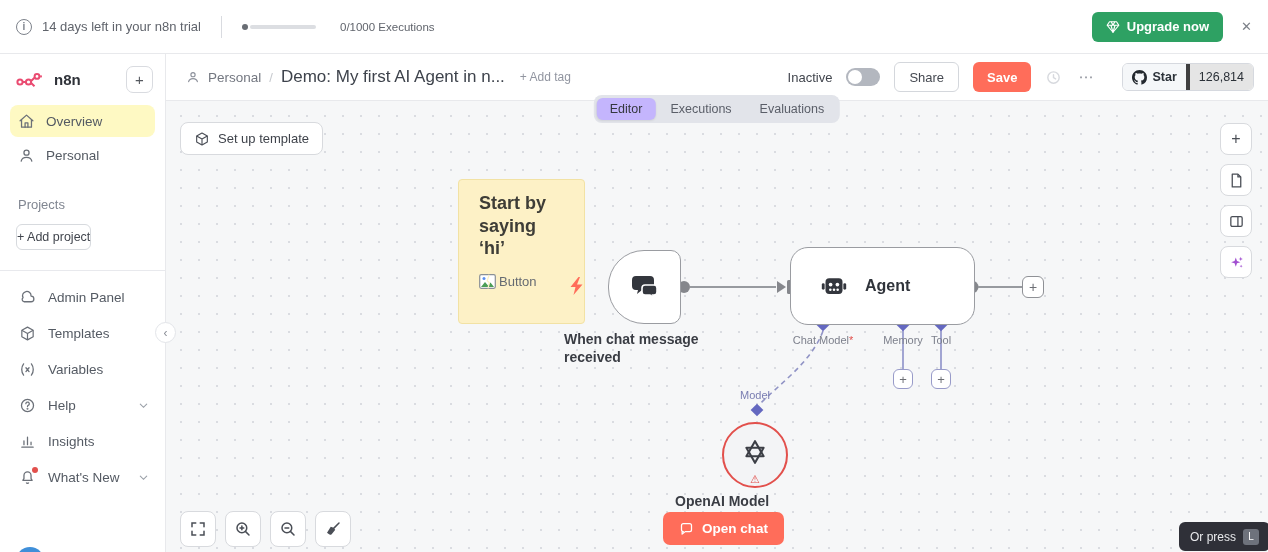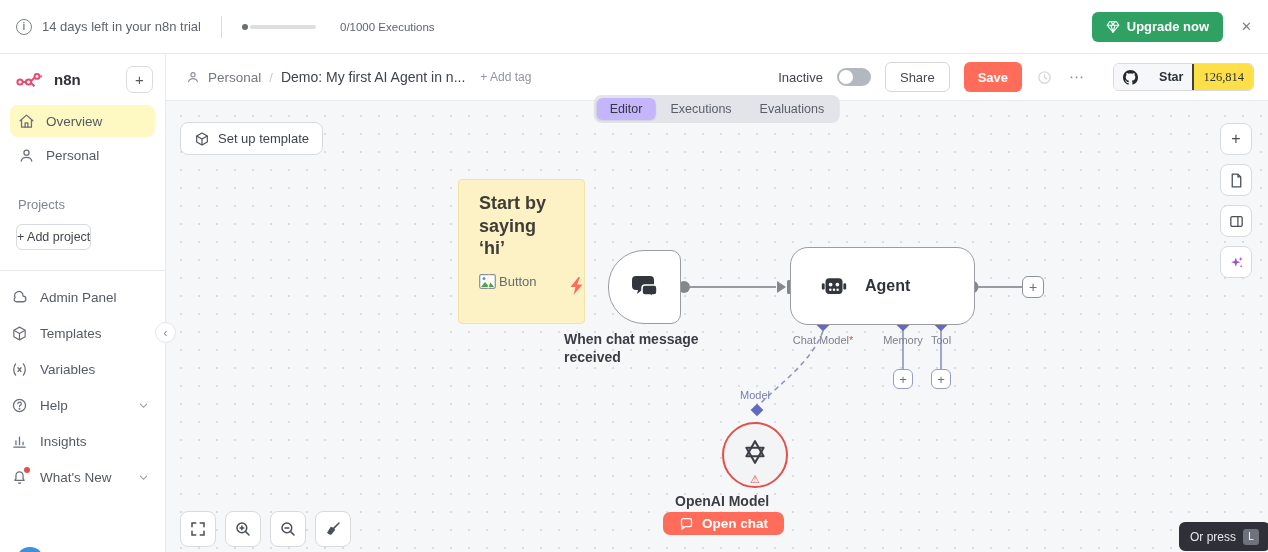--- a/index.html
+++ b/index.html
@@ -28,46 +28,46 @@
   .logo-row { display:flex; align-items:center; padding:12px 12px 10px 16px; gap:8px; }
   .logo-text { font-size:15px; font-weight:700; color:#2e3138; }
   .logo-add { margin-left:auto; width:27px; height:27px; border:1px solid #d9dbe0; border-radius:7px; background:#fff; color:#55595f; font-size:15px; display:flex; align-items:center; justify-content:center; cursor:pointer; }
   .side-item { display:flex; align-items:center; gap:11px; height:32px; margin:2px 10px; padding:0 8px; border-radius:8px; font-size:13.5px; color:#545a63; cursor:pointer; }
   .side-item.active { background:#fef9c3; }
   .side-item .ic, .menu-item .ic { width:17px; height:17px; color:#6b7078; flex:none; display:flex; }
   .projects-label { font-size:13px; color:#808691; padding-left:18px; margin-top:26px; }
   .add-project { margin:12px 16px 0; height:26px; border:1px solid #d7dade; border-radius:6px; background:#fff; font-size:12.5px; color:#41454d; display:flex; align-items:center; justify-content:center; cursor:pointer; }
   .side-div { border-top:1px solid #e8e9ed; margin-top:20px; }
   .side-menu { margin-top:8px; }
-  .menu-item { display:flex; align-items:center; gap:12px; height:36px; padding:0 16px 0 11px; font-size:13.5px; color:#545a63; cursor:pointer; position:relative; }
+  .menu-item { display:flex; align-items:center; gap:12px; height:36px; padding:0 16px 0 19px; font-size:13.5px; color:#545a63; cursor:pointer; position:relative; }
   .menu-item .chev { margin-left:auto; color:#9aa0a8; width:11px; height:11px; display:flex; }
   .bell-wrap { position:relative; display:flex; }
   .bell-dot { position:absolute; top:-2px; right:-2px; width:6px; height:6px; border-radius:50%; background:#e2504c; }
   .collapse-pill { position:absolute; right:-11px; top:268px; width:21px; height:21px; background:#fff; border:1px solid #e3e5e9; border-radius:50%; color:#8a8e96; font-size:12px; display:flex; align-items:center; justify-content:center; cursor:pointer; z-index:4; }
   .avatar-sliver { position:absolute; bottom:-23px; left:16px; width:28px; height:28px; border-radius:50%; background:#3f8fd9; }
 
   
   .main { flex:1; display:flex; flex-direction:column; position:relative; min-width:0; }
   .main-header { height:47px; background:#fff; border-bottom:1px solid #e8e9ec; display:flex; align-items:center; padding:0 14px 0 20px; flex:none; }
   .crumbs { display:flex; align-items:center; gap:8px; }
   .crumb-proj { font-size:13.5px; color:#737780; cursor:pointer; }
   .crumb-sep { color:#c6c9ce; font-size:13px; }
-  .crumb-title { font-size:14px; font-weight:500; color:#3e434c; cursor:text; }
+  .crumb-title { font-size:17px; font-weight:500; color:#3e434c; cursor:text; }
   .add-tag { font-size:12px; color:#9195a0; margin-left:7px; cursor:pointer; }
   .hdr-right { margin-left:auto; display:flex; align-items:center; gap:14px; }
   .inactive-lbl { font-size:13px; color:#41454d; }
   .toggle { width:34px; height:18px; border-radius:9px; background:#b3b7bf; position:relative; cursor:pointer; }
   .toggle-knob { position:absolute; left:2px; top:2px; width:14px; height:14px; border-radius:50%; background:#fff; }
   .share-btn { height:30px; padding:0 14px; background:#fff; border:1px solid #d4d7dc; border-radius:6px; font-size:13px; color:#454951; cursor:pointer; }
   .save-btn { height:30px; padding:0 14px; background:#ff6d5a; border:none; border-radius:6px; font-size:13px; font-weight:700; color:#fff; cursor:pointer; }
   .hist-ic { width:17px; height:17px; color:#d7d9de; display:flex; }
   .more-dots { font-size:15px; color:#8b8f99; letter-spacing:1px; cursor:pointer; padding:0 2px; }
   .gh-star { display:flex; align-items:stretch; border:1px solid #d6d9df; border-radius:6px; overflow:hidden; height:28px; margin-left:12px; cursor:pointer; }
-  .gh-left { display:flex; align-items:center; gap:21px; background:#f5f7f9; padding:0 9px; font-size:12.5px; font-weight:700; color:#2b3138; border-right:2px solid #404040; }
-  .gh-count { display:flex; align-items:center; padding:0 9px; background:#fde047; font-size:12.5px; color:#2b3138;font-family:Liberation Serif, serif; }
+  .gh-left { display:flex; align-items:center; gap:5px; background:#f5f7f9; padding:0 9px; font-size:12.5px; font-weight:700; color:#2b3138; border-right:4px solid #404040; }
+  .gh-count { display:flex; align-items:center; padding:0 9px; background:#e5e5e5; font-size:12.5px; color:#2b3138; }
 
   
   .tabs { position:absolute; top:41px; left:50%; transform:translateX(-50%); display:flex; gap:2px; background:#e2e4ea; border-radius:8px; padding:3px; z-index:6; }
   .tab { font-size:12.5px; color:#5a5e68; padding:4px 13px; border-radius:6px; cursor:pointer; white-space:nowrap; }
   .tab.active { background:#c4b5fd; color:#34373e; font-weight:500; box-shadow:0 1px 2px rgba(0,0,0,.08); }
 
   
   .canvas { flex:1; position:relative; overflow:hidden; background:#f6f7f8; background-image:radial-gradient(#dadce1 1.1px, transparent 1.2px); background-size:18px 18px; background-position:6px 6px; }
   .wires { position:absolute; inset:0; width:100%; height:100%; z-index:1; }
   .setup-btn { position:absolute; left:14px; top:21px; height:33px; display:flex; align-items:center; gap:8px; background:#fff; border:1px solid #d8dade; border-radius:8px; padding:0 13px; font-size:13px; font-weight:500; color:#3f434b; cursor:pointer; z-index:3; }
@@ -92,21 +92,21 @@
   .plus-box { position:absolute; width:22px; height:22px; background:#fff; border:1.7px solid #8f9196; border-radius:6px; color:#6d6f75; font-size:14px; display:flex; align-items:center; justify-content:center; z-index:3; cursor:pointer; }
   .plus-box.small { width:20px; height:20px; border:1.5px solid #989bc9; border-radius:6px; font-size:13px; }
   .conn-label { position:absolute; font-size:11px; color:#7d808c; text-align:center; z-index:2; }
   .conn-label .req { color:#e2504c; }
   .model-label { position:absolute; left:549px; top:288px; width:80px; text-align:center; font-size:11px; color:#7a7eb2; z-index:2; }
 
   .node-openai { position:absolute; left:556px; top:321px; width:66px; height:66px; border-radius:50%; background:#f3f4f6; border:2px solid #e2504c; z-index:3; display:flex; align-items:center; justify-content:center; cursor:pointer; }
   .node-openai .ic { width:30px; height:30px; display:flex; margin-top:-6px; }
   .openai-warn { position:absolute; bottom:1px; left:0; right:0; text-align:center; font-size:11px; color:#e2504c; line-height:1; }
 
-  .open-chat { position:absolute; left:497px; top:411px; height:23px; display:flex; align-items:center; gap:8px; background:#ff6d5a; border:none; border-radius:7px; padding:0 16px; color:#fff; font-size:13.5px; font-weight:700; cursor:pointer; z-index:5; }
+  .open-chat { position:absolute; left:497px; top:411px; height:33px; display:flex; align-items:center; gap:8px; background:#ff6d5a; border:none; border-radius:7px; padding:0 16px; color:#fff; font-size:13.5px; font-weight:700; cursor:pointer; z-index:5; }
   .open-chat .ic { width:15px; height:15px; display:flex; }
 
   .ctrl-row { position:absolute; left:14px; top:410px; display:flex; gap:9px; z-index:5; }
   .ctrl-btn { width:36px; height:36px; background:#fff; border:1px solid #d8dade; border-radius:8px; display:flex; align-items:center; justify-content:center; color:#4a4e56; cursor:pointer; }
   .ctrl-btn .ic { width:18px; height:18px; display:flex; }
 
   .rail { position:absolute; right:16px; top:22px; display:flex; flex-direction:column; gap:9px; z-index:5; }
   .rail-btn { width:32px; height:32px; background:#fff; border:1px solid #d8dade; border-radius:8px; display:flex; align-items:center; justify-content:center; color:#4a4e56; font-size:16px; cursor:pointer; }
   .rail-btn .ic { width:17px; height:17px; display:flex; }
   .rail-btn.ai { color:#a14fd0; }

